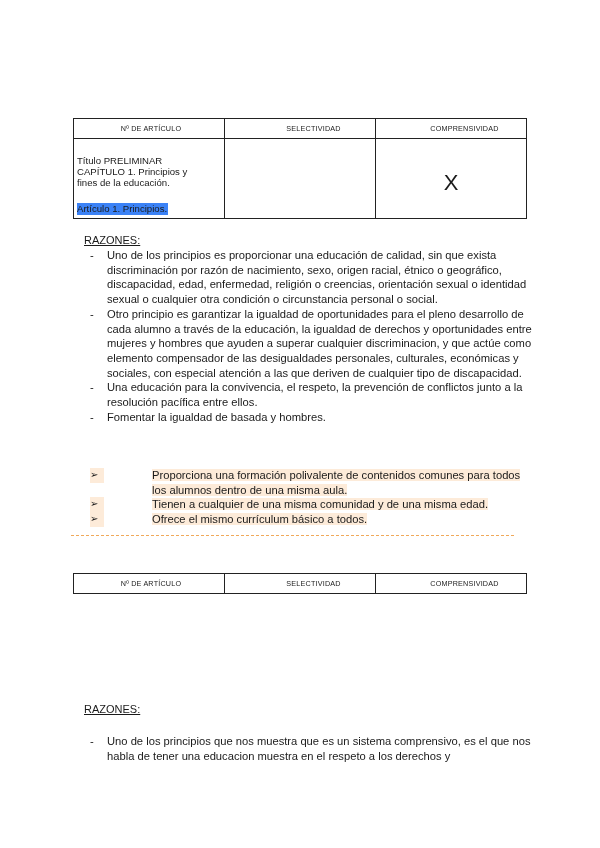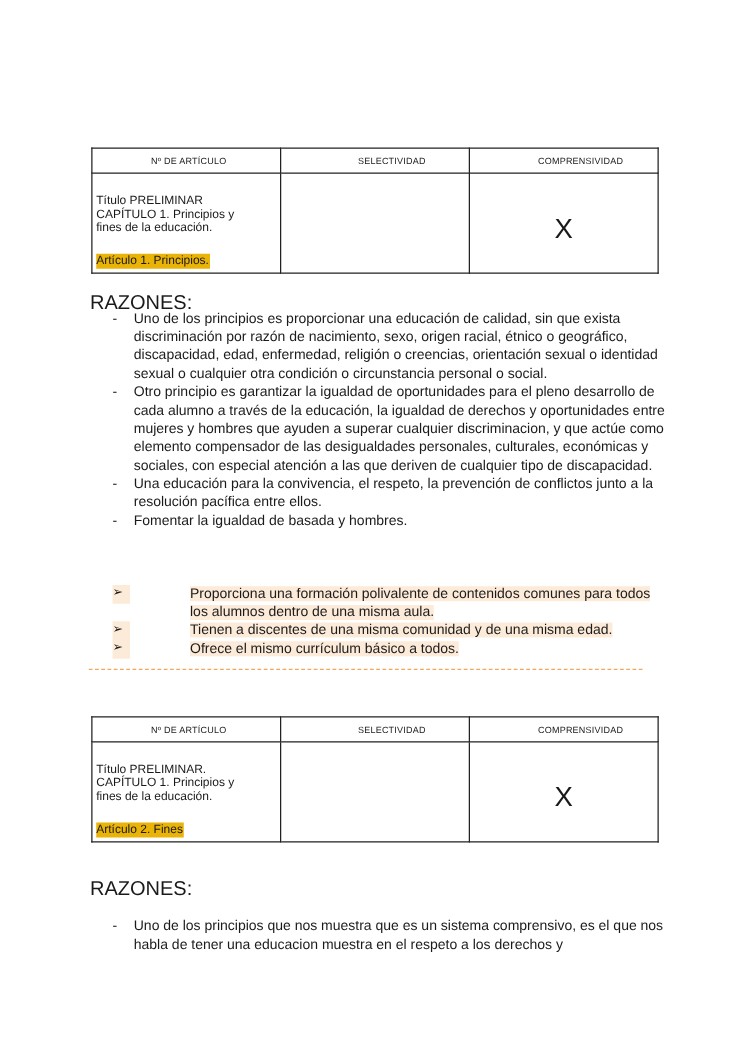--- a/index.html
+++ b/index.html
@@ -57,35 +57,36 @@
       line-height: 11px;
       white-space: pre-line;
       width: 146px;
     }
     .cell-article {
       position: absolute;
       left: 3px;
       bottom: 3px;
       font-size: 9.6px;
       line-height: 12px;
-      background: #eab308;
+      background: #3b82f6;
       padding: 0 1px 0 0;
     }
     .cell-mark {
       position: absolute;
       left: 0; right: 0;
       top: 32px;
       text-align: center;
       font-size: 22px;
       line-height: 24px;
     }
     .razones {
       position: absolute;
-      left: 72px;
-      font-size: 16px;
+      left: 84px;
+      font-size: 11px;
+      text-decoration: underline;
     }
     ul.reasons {
       position: absolute;
       left: 72px;
       width: 460px;
       margin: 0;
       padding: 0;
       list-style: none;
       font-size: 11.2px;
       line-height: 14.7px;
@@ -191,21 +192,21 @@
     </li>
   </ul>
 
   <ul class="arrows" style="top:468px;">
     <li>
       <span class="arrow">➢</span>
       <span class="hl">Proporciona una formación polivalente de contenidos comunes para todos los alumnos dentro de una misma aula.</span>
     </li>
     <li>
       <span class="arrow">➢</span>
-      <span class="hl">Tienen a discentes de una misma comunidad y de una misma edad.</span>
+      <span class="hl">Tienen a cualquier de una misma comunidad y de una misma edad.</span>
     </li>
     <li>
       <span class="arrow">➢</span>
       <span class="hl">Ofrece el mismo currículum básico a todos.</span>
     </li>
   </ul>
 
   <div class="dash-line"></div>
 
   <table class="art" style="top:573px;">
@@ -213,34 +214,20 @@
         <col style="width:151px">
         <col style="width:151px">
         <col style="width:151px">
       </colgroup>
     <tbody>
         <tr>
       <th class="first">Nº DE ARTÍCULO</th>
       <th>SELECTIVIDAD</th>
       <th>COMPRENSIVIDAD</th>
     </tr>
-    <tr>
-      <td class="body">
-        <div class="cell-title">Título PRELIMINAR.
-CAPÍTULO 1. Principios y
-fines de la educación.</div>
-        <span class="cell-article">Artículo 2. Fines</span>
-      </td>
-      <td class="body">
-        <div class="cell-mark"></div>
-      </td>
-      <td class="body">
-        <div class="cell-mark">X</div>
-      </td>
-    </tr>
   </tbody>
     </table>
 
   <div class="razones" style="top:703px;">RAZONES:</div>
 
   <ul class="reasons" style="top:734px;">
     <li>
       <span class="dash">-</span>
       <span>Uno de los principios que nos muestra que es un sistema comprensivo, es el que nos habla de tener una educacion muestra en el respeto a los derechos y</span>
     </li>

